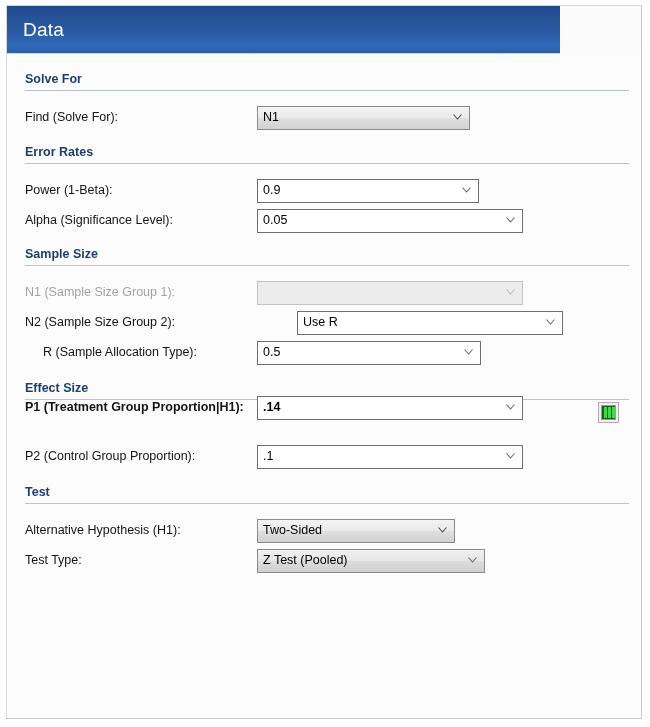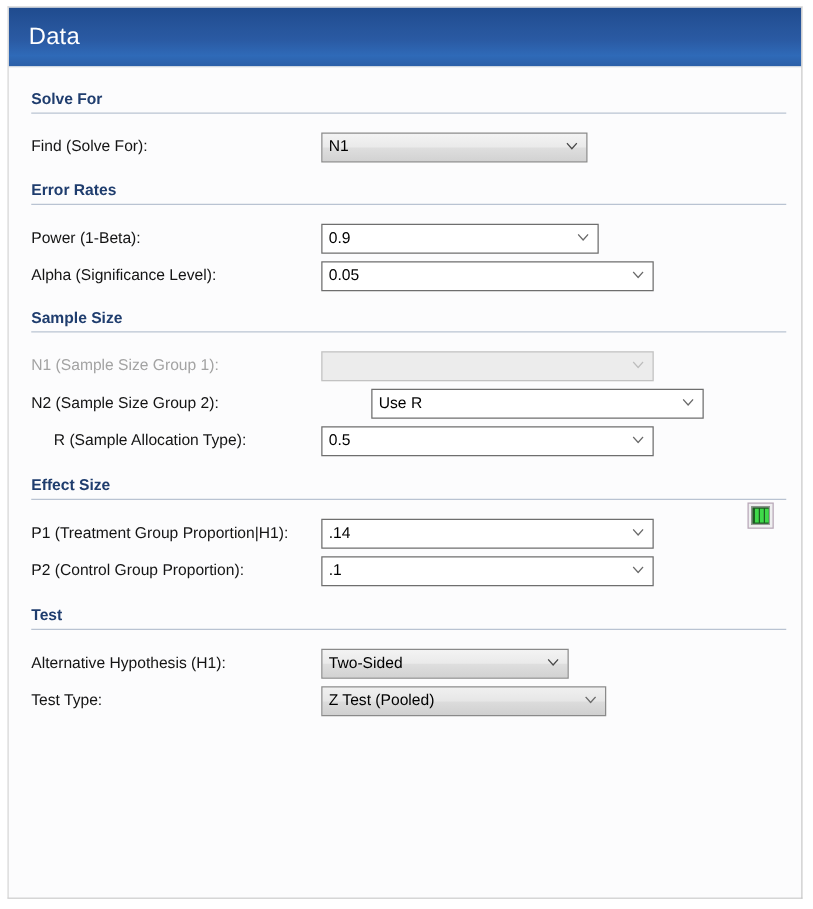--- a/index.html
+++ b/index.html
@@ -32,21 +32,21 @@
     border-bottom-color: #c9c9c9;
     box-sizing: border-box;
     overflow: hidden;
   }
 
   
   .titlebar {
     position: absolute;
     left: 0px;
     top: 0px;
-    width: 634px;
+    width: 553px;
     height: 48px;
     background: linear-gradient(to bottom, #1f4b8e 0%, #26549a 30%, #2a5aa3 55%, #2f6ab8 82%, #2b5fa8 100%);
     border-bottom: 1px solid #cfd6e0;
     box-sizing: border-box;
   }
   .titlebar-text {
     position: absolute;
     left: 16px;
     top: 13px;
     color: #ffffff;
@@ -259,21 +259,21 @@
           <span class="chev">
             <svg width="9" height="6" viewBox="0 0 9 6">
                 <path d="M0.5 0.5 L4.5 5 L8.5 0.5" fill="none" stroke="#6a6a6a" stroke-width="1.1"></path>
               </svg>
           </span>
         </div>
       </div>
 
       <div class="row" style="top:287px;">
         <div class="row-label indent">R (Sample Allocation Type):</div>
-        <div class="combo" style="left:250px; width:266px;">
+        <div class="combo" style="left:250px; width:224px;">
           <span class="val">0.5</span>
           <span class="chev">
             <svg width="9" height="6" viewBox="0 0 9 6">
                 <path d="M0.5 0.5 L4.5 5 L8.5 0.5" fill="none" stroke="#6a6a6a" stroke-width="1.1"></path>
               </svg>
           </span>
         </div>
       </div>
 
       <div class="section" style="top:327px;">
@@ -282,21 +282,21 @@
       </div>
 
       <div class="icon-btn" style="left:591px; top:348px;">
         <span class="glyph">
           <span class="bar" style="left:1.5px;"></span>
           <span class="bar" style="left:6px;"></span>
           <span class="bar" style="left:9.5px;"></span>
         </span>
       </div>
 
-      <div class="row" style="top:361px;">
+      <div class="row" style="top:342px;font-weight:bold;">
         <div class="row-label">P1 (Treatment Group Proportion|H1):</div>
         <div class="combo" style="left:250px; width:266px;">
           <span class="val">.14</span>
           <span class="chev">
             <svg width="9" height="6" viewBox="0 0 9 6">
                 <path d="M0.5 0.5 L4.5 5 L8.5 0.5" fill="none" stroke="#6a6a6a" stroke-width="1.1"></path>
               </svg>
           </span>
         </div>
       </div>

